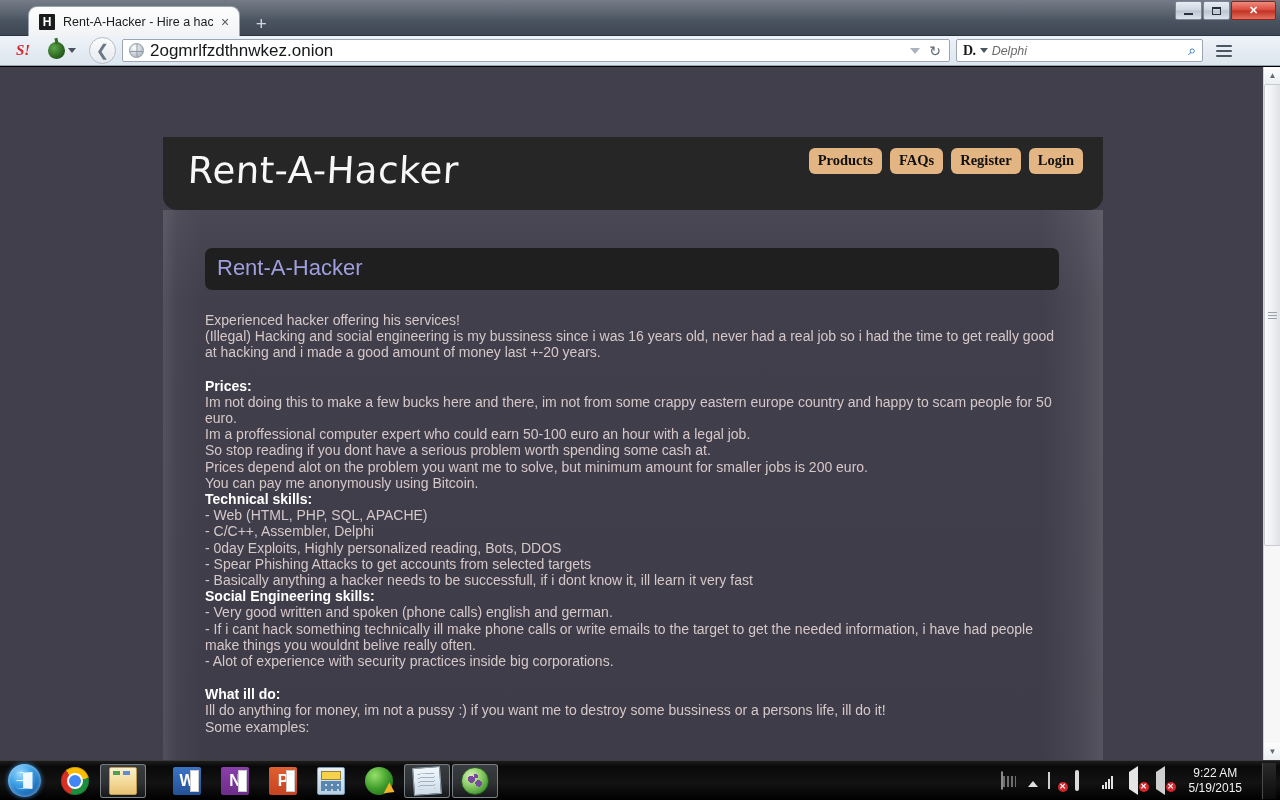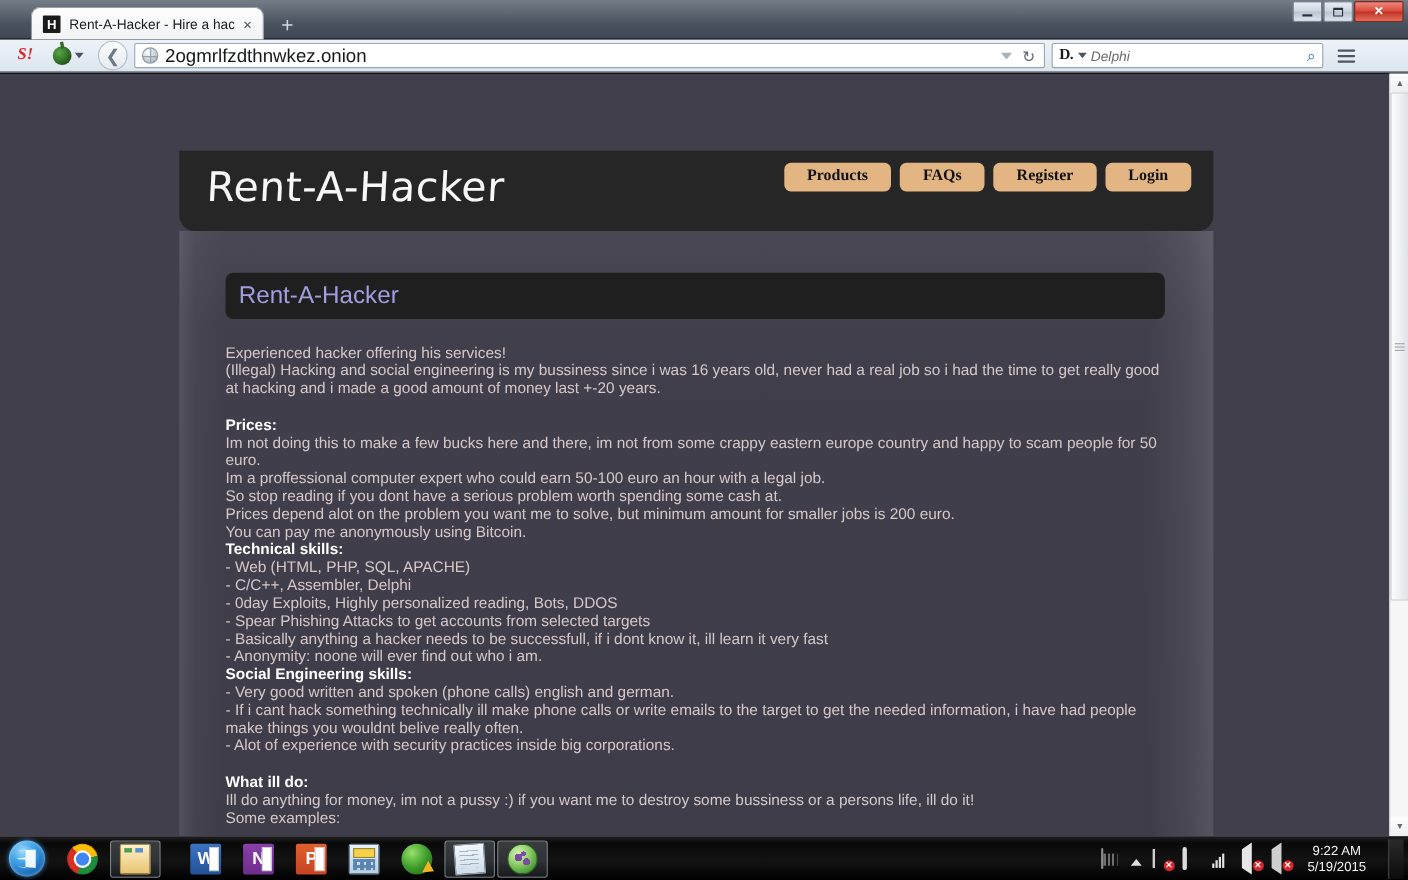--- a/index.html
+++ b/index.html
@@ -165,21 +165,21 @@
     font-family: "DejaVu Sans", sans-serif;
     font-size: 37px; color: #f7f7f7; letter-spacing: 0.5px;
     font-weight: 500;
     transform: skewX(-3deg);
   }
   .nav {
     position: absolute; right: 20px; top: 11px; display: flex; gap: 8px;
   }
   .nav-btn {
     background: #e3b583; color: #111; border-radius: 6px;
-    padding: 5px 21px 6px; font-size: 14.5px; font-weight: bold;
+    padding: 5px 9px 6px; font-size: 14.5px; font-weight: bold;
     font-family: "Liberation Serif", serif;
     line-height: 1; white-space: nowrap; text-align: right;
   }
 
   
   .content-wrap {
     position: absolute; left: 163px; top: 143px; width: 940px; height: 618px;
     background:
       linear-gradient(90deg,
         rgba(255,255,255,0.10) 0px, rgba(255,255,255,0.03) 14px,
@@ -405,21 +405,20 @@
             <p>So stop reading if you dont have a serious problem worth spending some cash at.</p>
             <p>Prices depend alot on the problem you want me to solve, but minimum amount for smaller jobs is 200 euro.</p>
             <p>You can pay me anonymously using Bitcoin.</p>
 
             <p class="sec-head">Technical skills:</p>
             <p>- Web (HTML, PHP, SQL, APACHE)</p>
             <p>- C/C++, Assembler, Delphi</p>
             <p>- 0day Exploits, Highly personalized reading, Bots, DDOS</p>
             <p>- Spear Phishing Attacks to get accounts from selected targets</p>
             <p>- Basically anything a hacker needs to be successfull, if i dont know it, ill learn it very fast</p>
-            <p>- Anonymity: noone will ever find out who i am.</p>
 
             <p class="sec-head">Social Engineering skills:</p>
             <p>- Very good written and spoken (phone calls) english and german.</p>
             <p>- If i cant hack something technically ill make phone calls or write emails to the target to get the needed information, i have had people make things you wouldnt belive really often.</p>
             <p>- Alot of experience with security practices inside big corporations.</p>
 
             <div class="gap"></div>
 
             <p class="sec-head" style="margin-top:0">What ill do:</p>
             <p>Ill do anything for money, im not a pussy :) if you want me to destroy some bussiness or a persons life, ill do it!</p>

